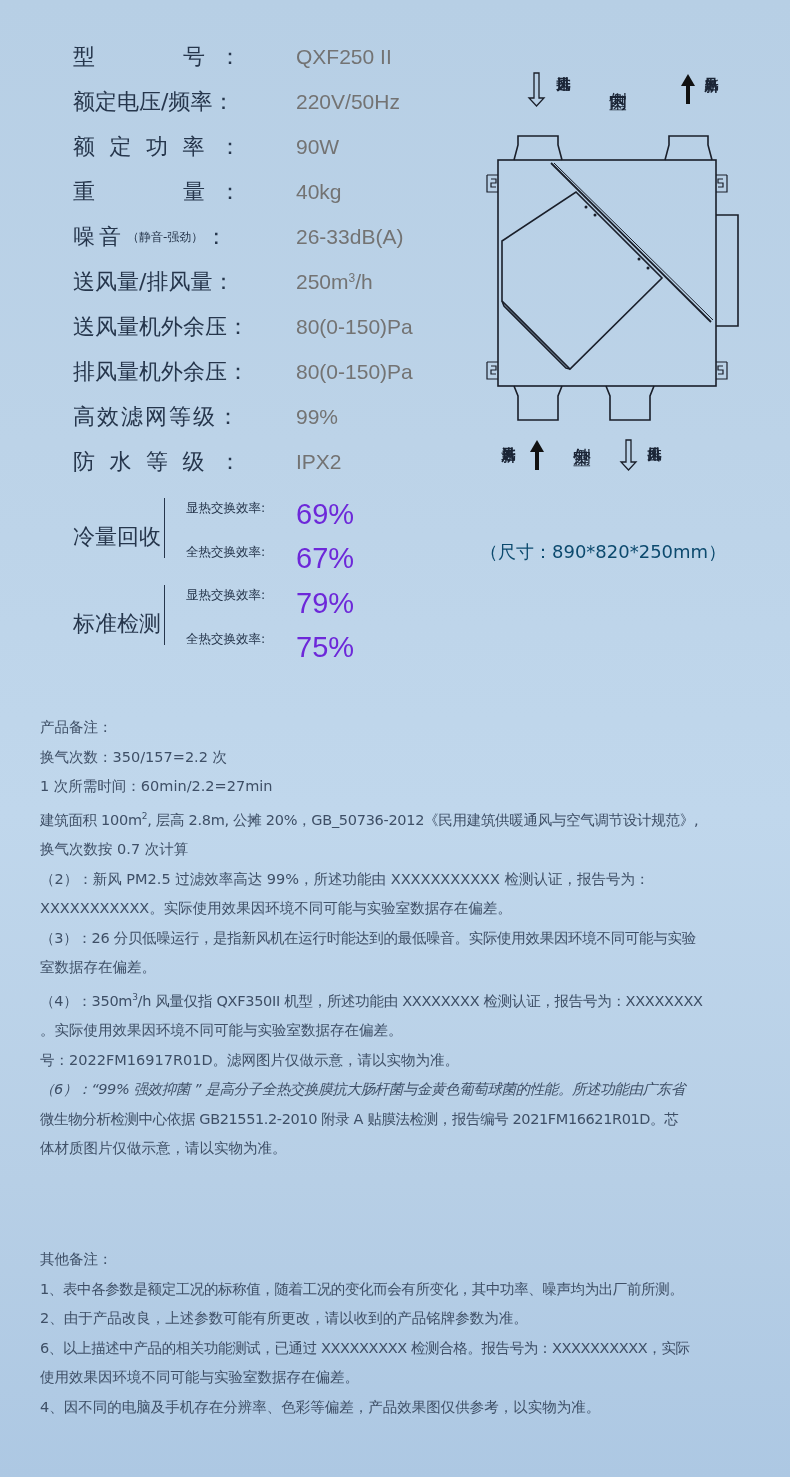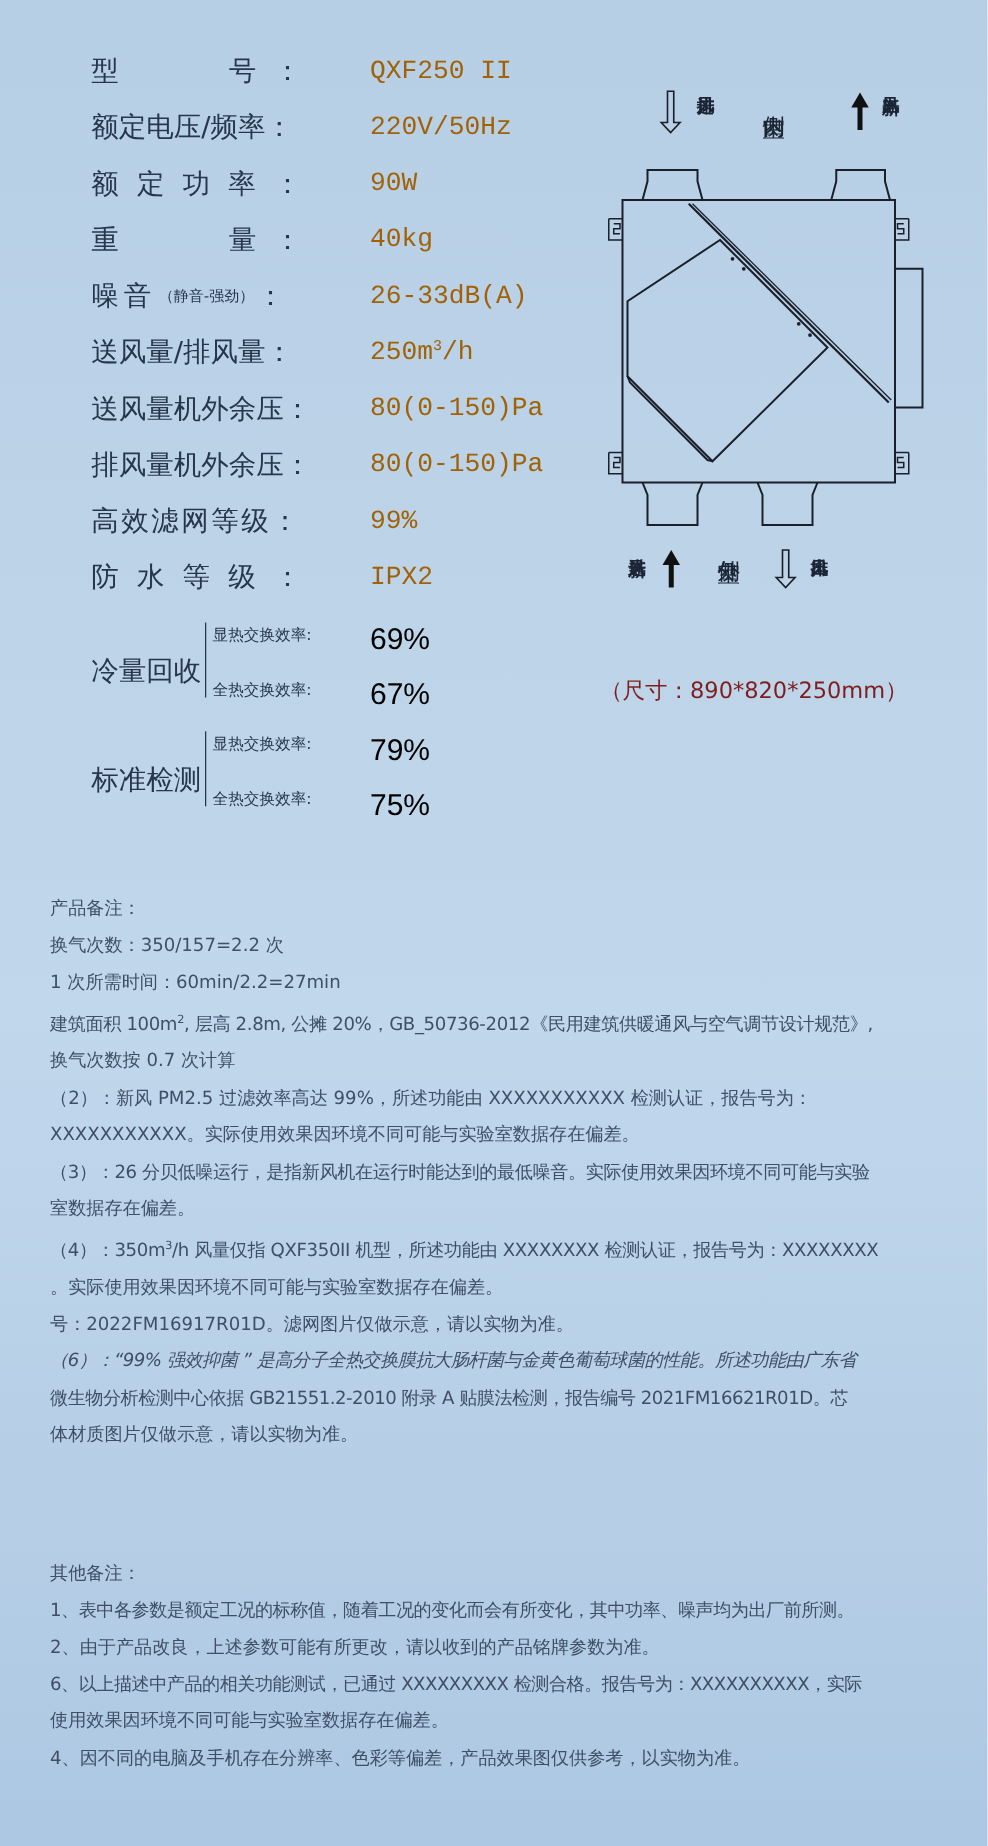--- a/index.html
+++ b/index.html
@@ -26,22 +26,22 @@
       letter-spacing: 0;
       white-space: nowrap;
     }
     .spec-label .c { display: inline-block; }
     .spec-label.tight { justify-content: flex-start; }
     .spec-label small { font-size: 12px; align-self: center; margin: 0 2px; }
     .spec-value {
       position: absolute;
       left: 223px;
       font-size: 21px;
-      color: #a16207;
-      font-family: Liberation Mono, monospace;
+      color: #737373;
+      font-family: Liberation Sans, sans-serif;
       white-space: nowrap;
     }
     .spec-value sup { font-size: 12px; vertical-align: 7px; }
     .recovery {
       position: absolute;
       left: 73px;
       height: 80px;
       width: 300px;
     }
     .recovery-title {
@@ -52,37 +52,37 @@
       white-space: nowrap;
     }
     .recovery-bar {
       position: absolute;
       left: 91px; top: 0;
       width: 1px; height: 60px;
       background: #26364c;
     }
     .recovery-sub {
       position: absolute;
-      left: 97px;
+      left: 113px;
       font-size: 12.5px;
       color: #26364c;
       white-space: nowrap;
     }
     .recovery-val {
       position: absolute;
       left: 223px;
-      font-size: 24px;
-      color: #000000;
+      font-size: 29px;
+      color: #6d28d9;
       font-family: "Liberation Sans", "DejaVu Sans", sans-serif;
     }
     .dim-text {
       position: absolute;
       left: 480px; top: 540px;
       font-size: 18px;
-      color: #7f1d1d;
+      color: #0c4a6e;
       white-space: nowrap;
     }
     .notes {
       position: absolute;
       left: 40px;
       width: 720px;
       font-size: 14.5px;
       color: #3e4f66;
       line-height: 29.5px;
     }

